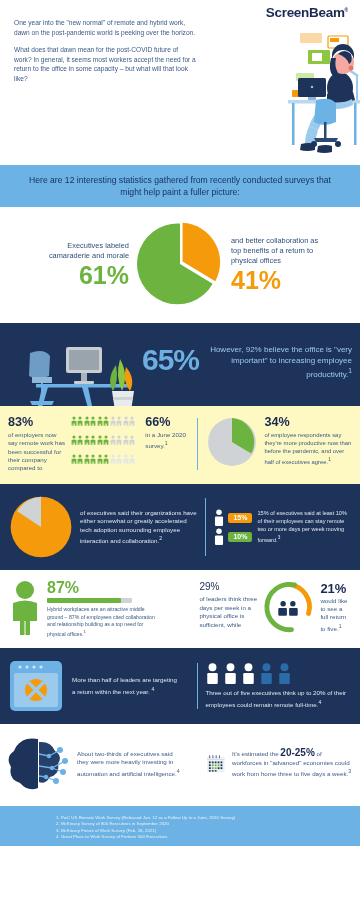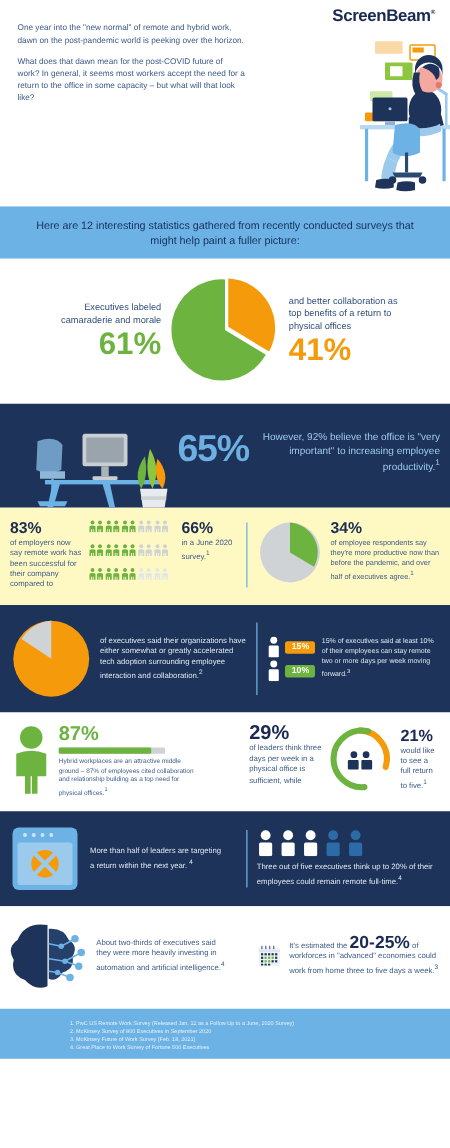--- a/index.html
+++ b/index.html
@@ -63,41 +63,41 @@
   .t15 { font-size:5.6px; line-height:7.8px; color:#dfe8f3; }
 
   
   .sec87 { display:flex; background:#fff; padding:10px 8px; align-items:flex-start;}
   .c87 { display:flex; gap:5px; width:178px;}
   .big87 { font-size:16px; font-weight:bold; color:#6cb33f; line-height:16px;}
   .bar87 { height:5px; width:85px; background:#cfd3d6; border-radius:1px; margin-top:2px; position:relative;}
   .bar87 i { position:absolute; left:0; top:0; bottom:0; width:87%; background:#6cb33f; border-radius:1px;}
   .t87 { font-size:5.2px; line-height:7.2px; color:#3c5a86; margin-top:3px; width:110px;}
   .c29 { width:62px;}
-  .n29 { font-size:16px; font-weight:bold; color:#1b2a52; line-height:13px;}
+  .n29 { font-size:10px; font-weight:normal; color:#1b2a52; line-height:13px;}
   .t29 { font-size:6.2px; line-height:8.4px; color:#3c5a86; margin-top:2px;}
   .c21 { display:flex; gap:5px; align-items:center; flex:1;}
   .n21 { font-size:13px; font-weight:bold; color:#1b2a52; line-height:13px;}
   .t21 { font-size:6.2px; line-height:8.4px; color:#3c5a86; margin-top:2px;}
 
   
   .secHalf { display:flex; background:#1e3359; padding:11px 8px; align-items:center;}
   .cHalfL { display:flex; gap:8px; align-items:center; width:182px;}
   .tHalf { font-size:6.2px; line-height:8.6px; color:#dfe8f3; width:105px;}
   .cHalfR { flex:1; }
   .dots5 { display:flex; gap:3px; margin-bottom:5px; }
   .t35 { font-size:6.2px; line-height:8.6px; color:#dfe8f3; }
 
   
   .secBrain { display:flex; background:#fff; padding:12px 8px 14px 8px; align-items:center;}
   .cBrain { display:flex; gap:7px; align-items:center; width:185px;}
   .tBrain { font-size:6.2px; line-height:8.6px; color:#3c5a86; width:108px;}
   .cCal { display:flex; gap:6px; align-items:center; flex:1;}
   .tCal { font-size:6.2px; line-height:8.6px; color:#3c5a86;}
-  .tCal b { font-size:14px; color:#1b2a52;text-align:center;}
+  .tCal b { font-size:10px; color:#1b2a52;text-align:center;}
 
   
   .footer { background:#6cb2e4; padding:9px 12px 10px 56px; height:40px;}
   .fn { font-size:4.4px; line-height:6.4px; color:#e8f2fb; }
 </style>
 </head>
 <body>
 
 <div class="page">
 

